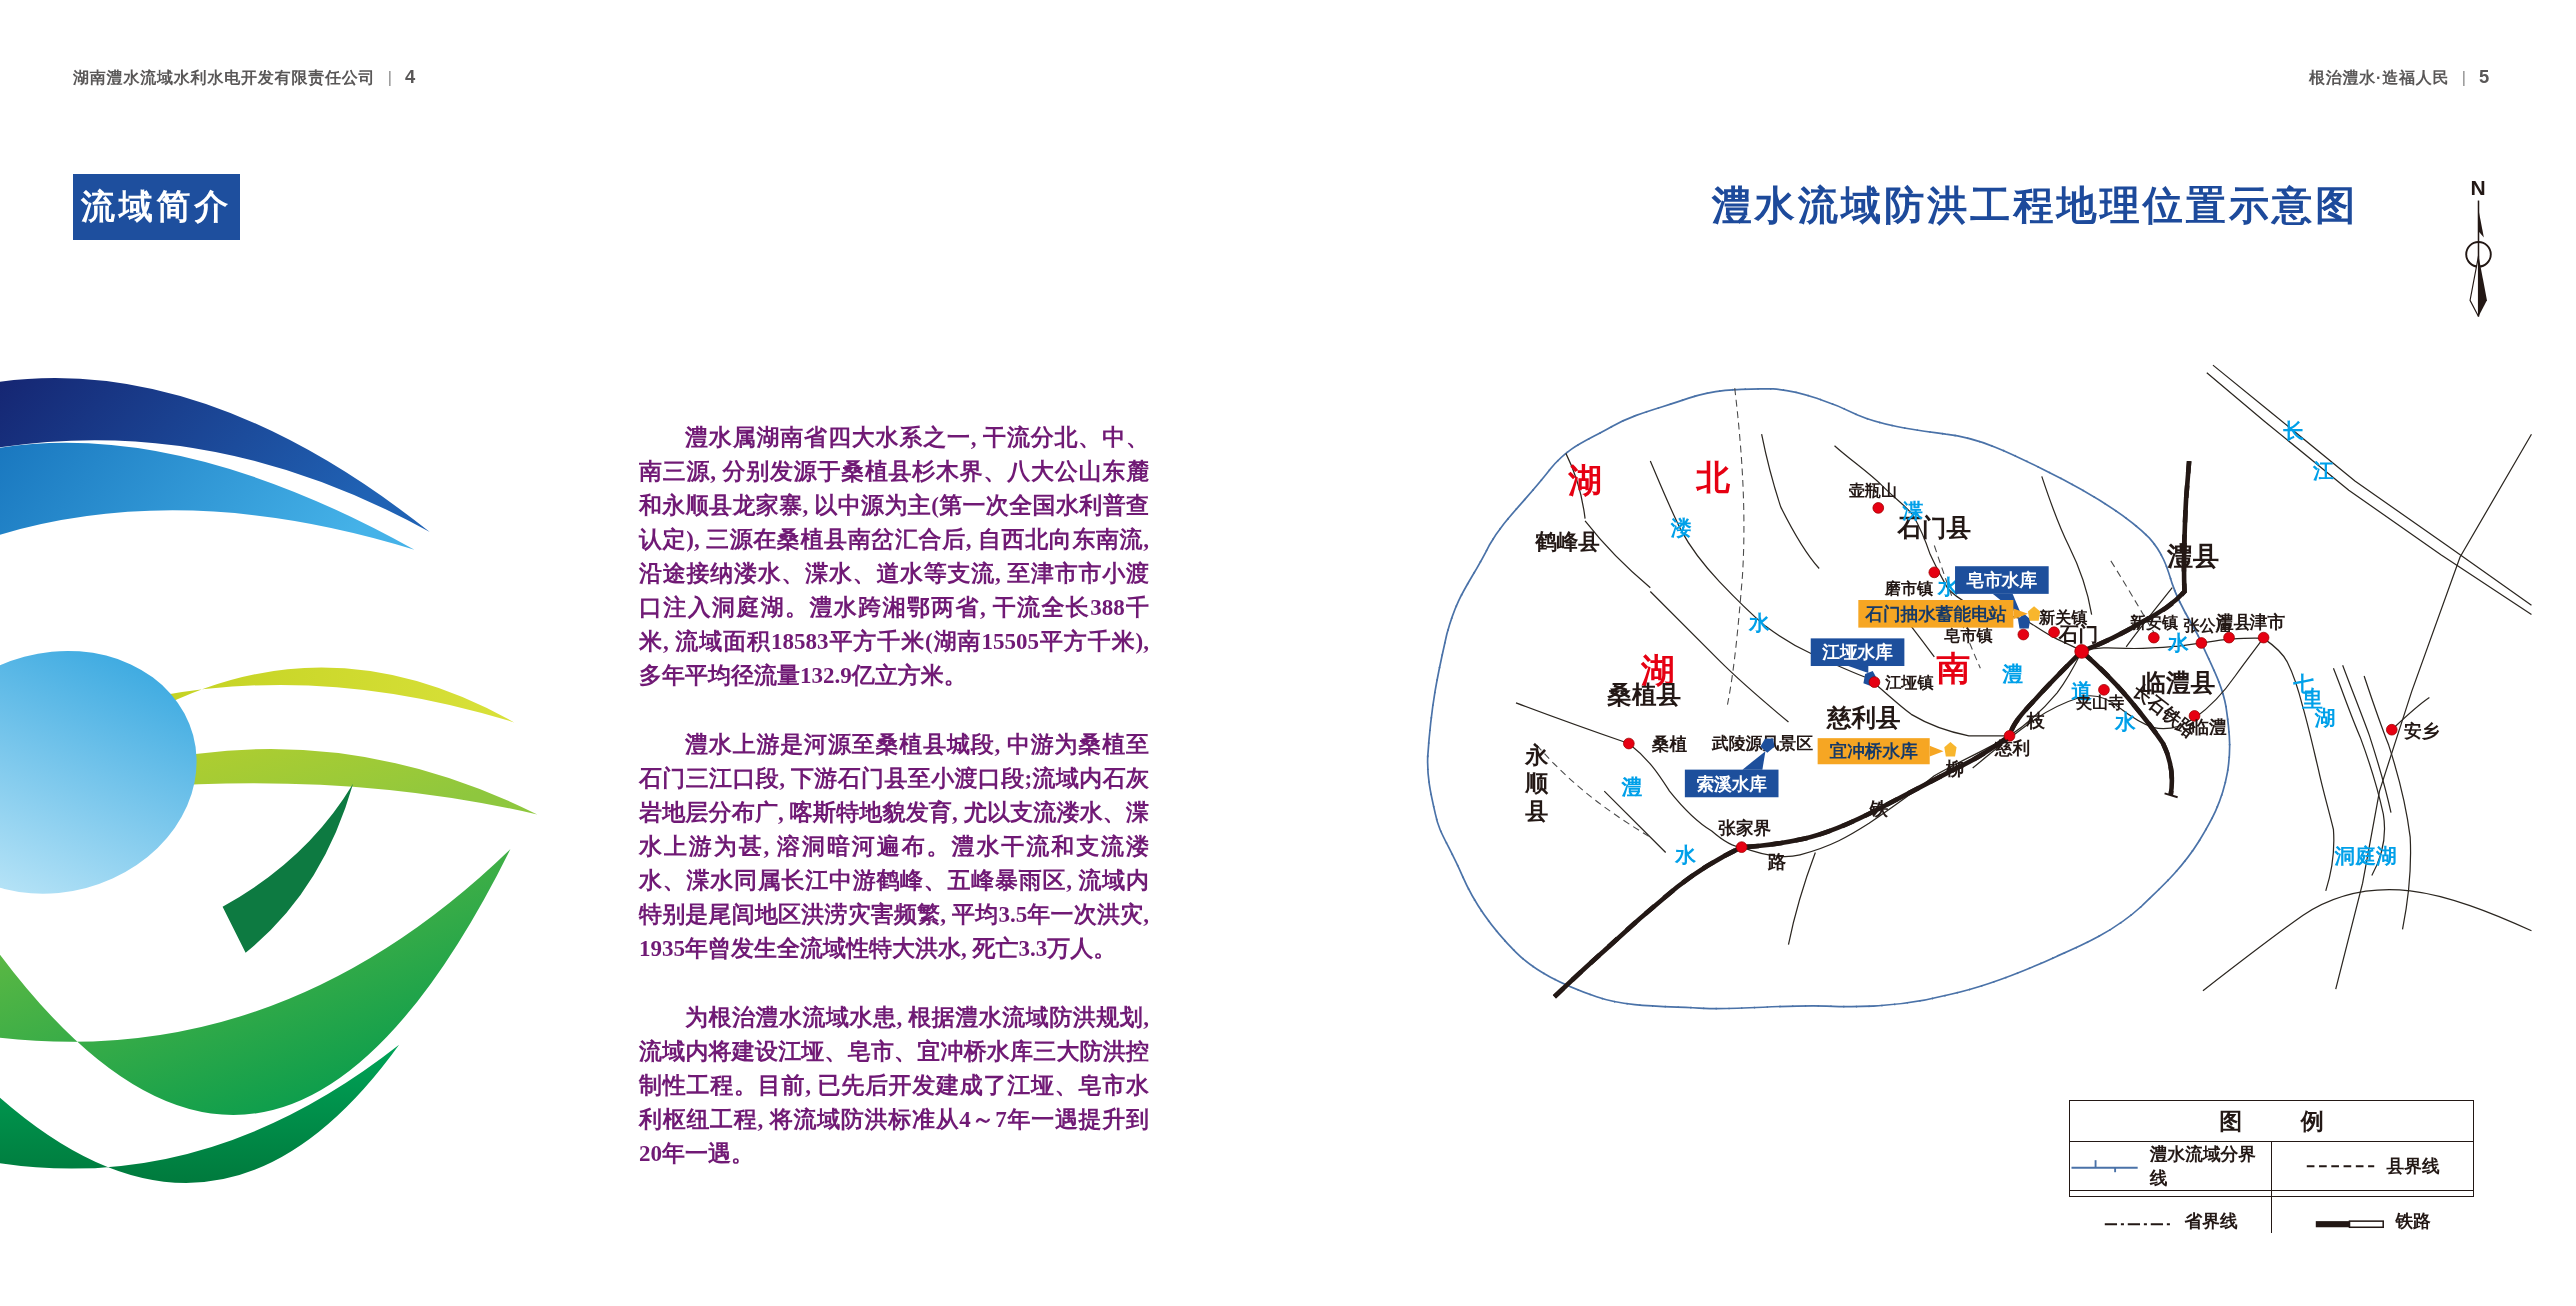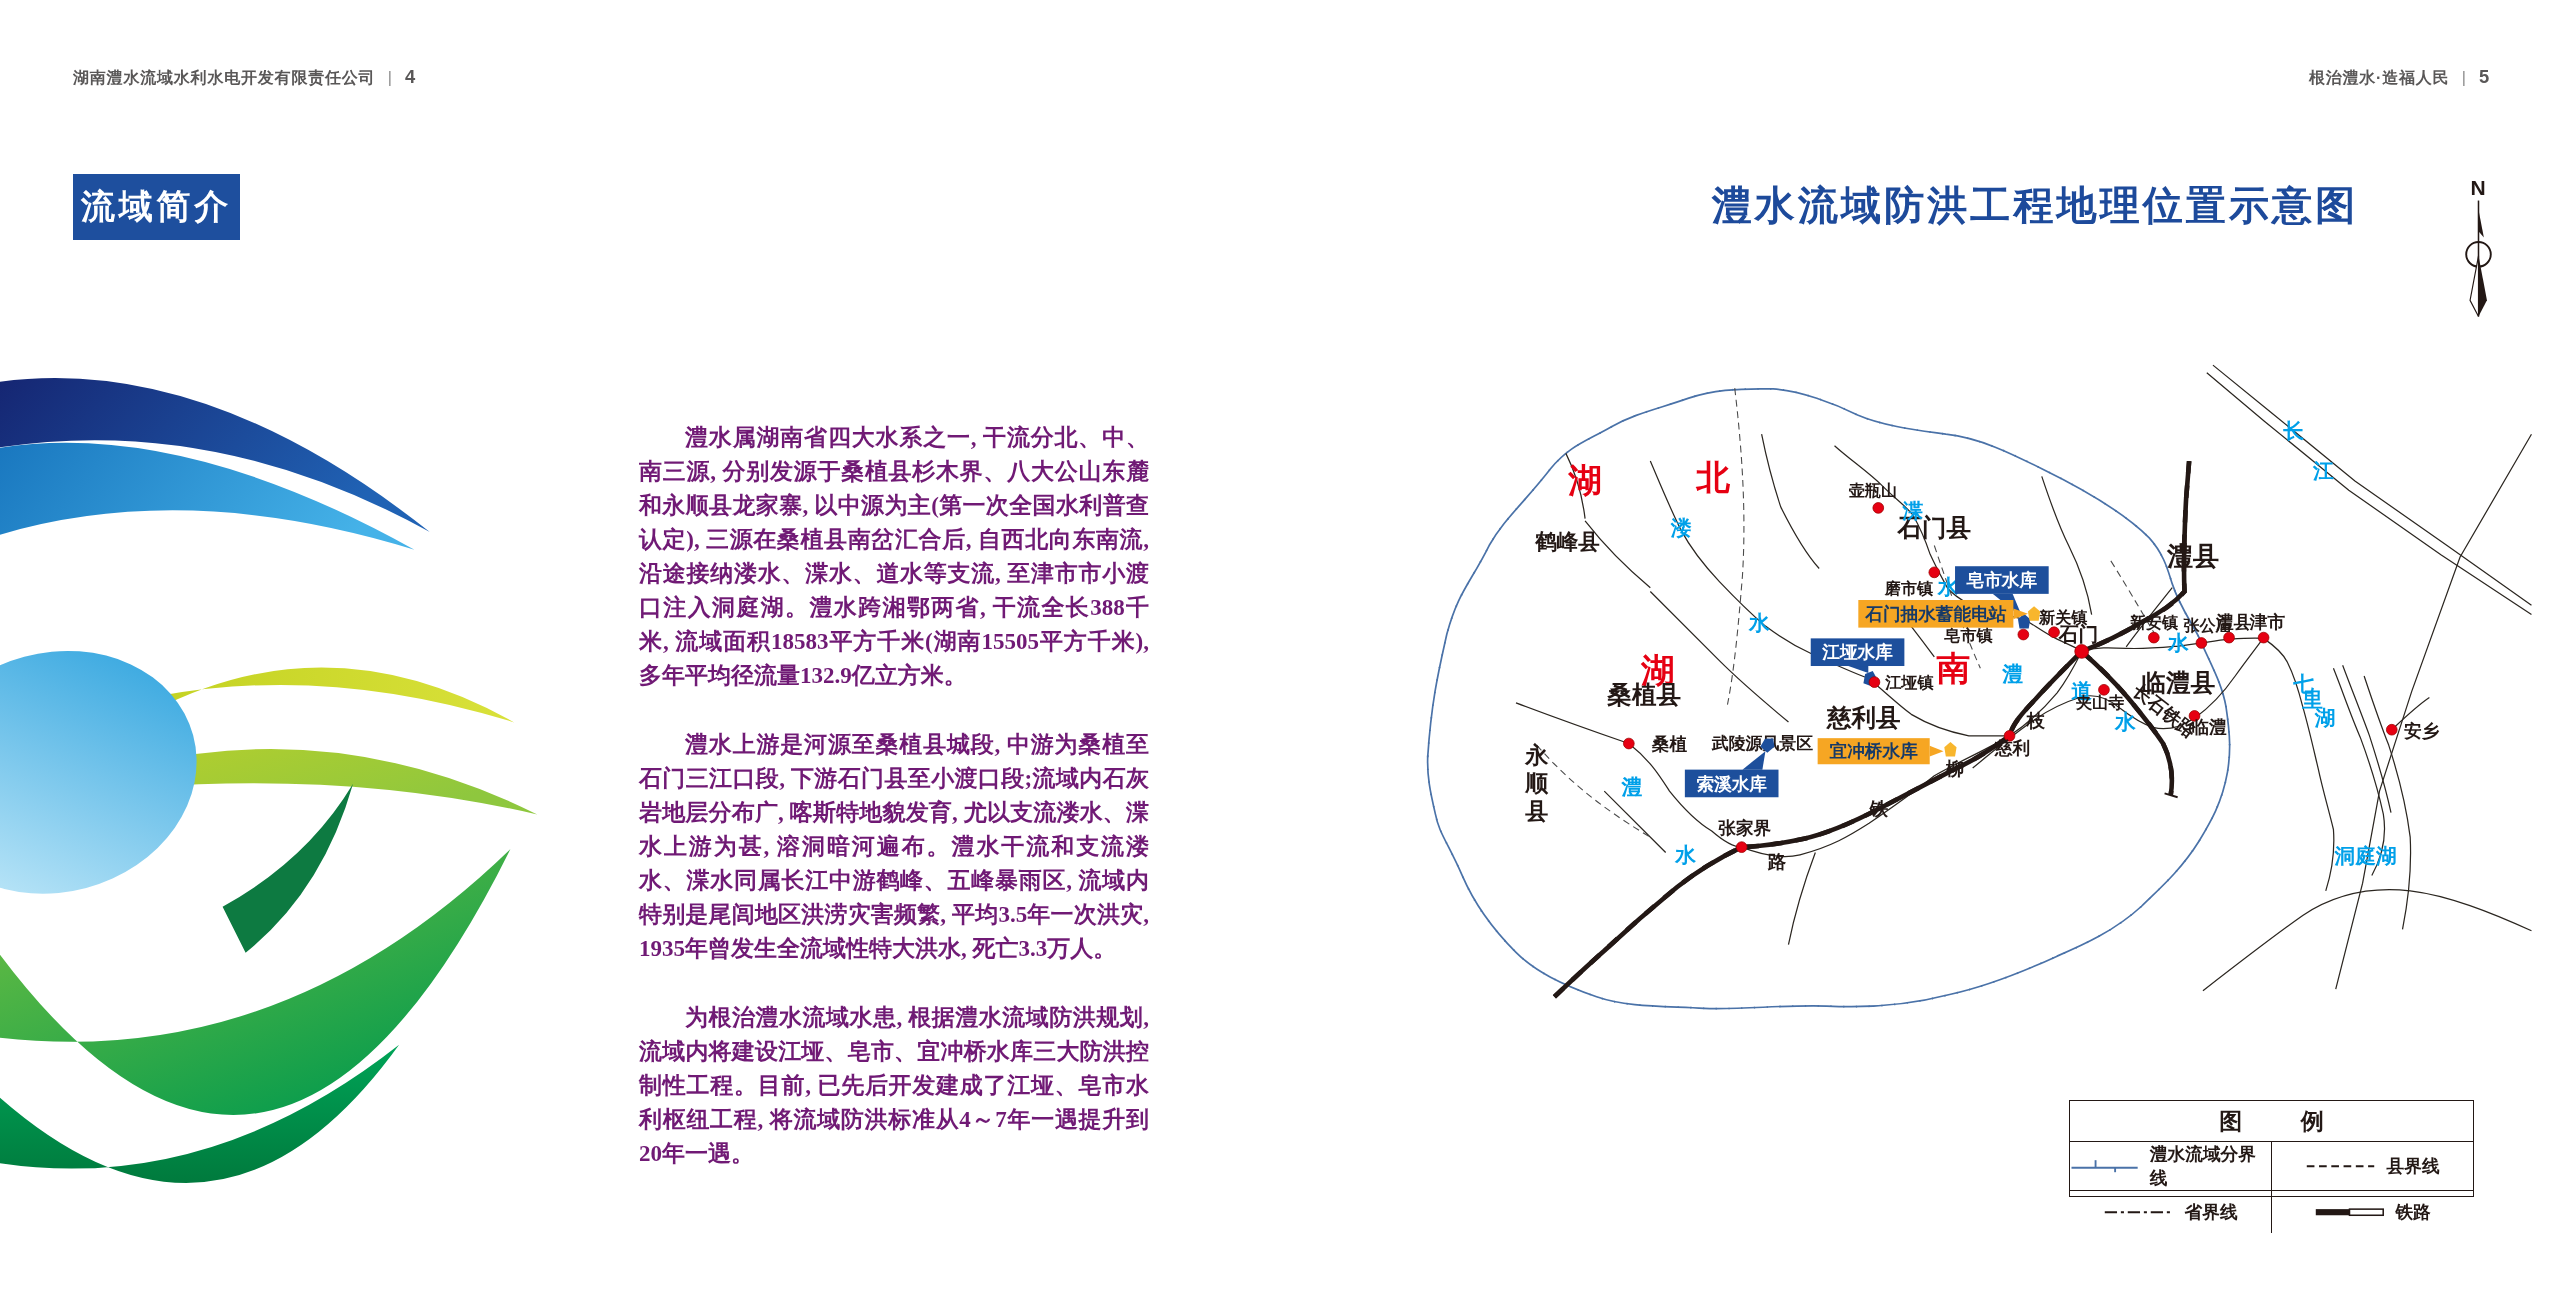--- a/index.html
+++ b/index.html
@@ -35,21 +35,21 @@
   
   .legend{position:absolute;left:2069px;top:1100px;width:405px;height:97px;
         border:1.9px solid #231815;box-sizing:border-box;background:#fff;}
   .legend-title{height:41px;border-bottom:1.5px solid #231815;display:flex;align-items:center;
         justify-content:center;font-size:23px;font-weight:700;color:#231815;letter-spacing:26px;
         padding-left:26px;box-sizing:border-box;}
   .legend-grid{display:grid;grid-template-columns:1fr 1fr;grid-template-rows:1fr 1fr;height:91px;}
   .legend-cell{display:flex;align-items:center;justify-content:center;gap:10.7px;
         border-right:1.5px solid #231815;border-bottom:1.5px solid #231815;box-sizing:border-box;}
   .legend-cell:nth-child(2n){border-right:none;}
-  .legend-cell:nth-child(n+3){border-bottom:none;}
+  .legend-cell:nth-child(n+3){border-bottom:none;align-items:flex-end;}
   .legend-label{font-size:17.7px;font-weight:700;color:#231815;}
 </style>
 </head>
 <body>
 
 <div class="page">
 
   <div class="hdr hdr-left">
     <span>湖南澧水流域水利水电开发有限责任公司</span><span class="sep">|</span><span class="pnum">4</span>
   </div>

